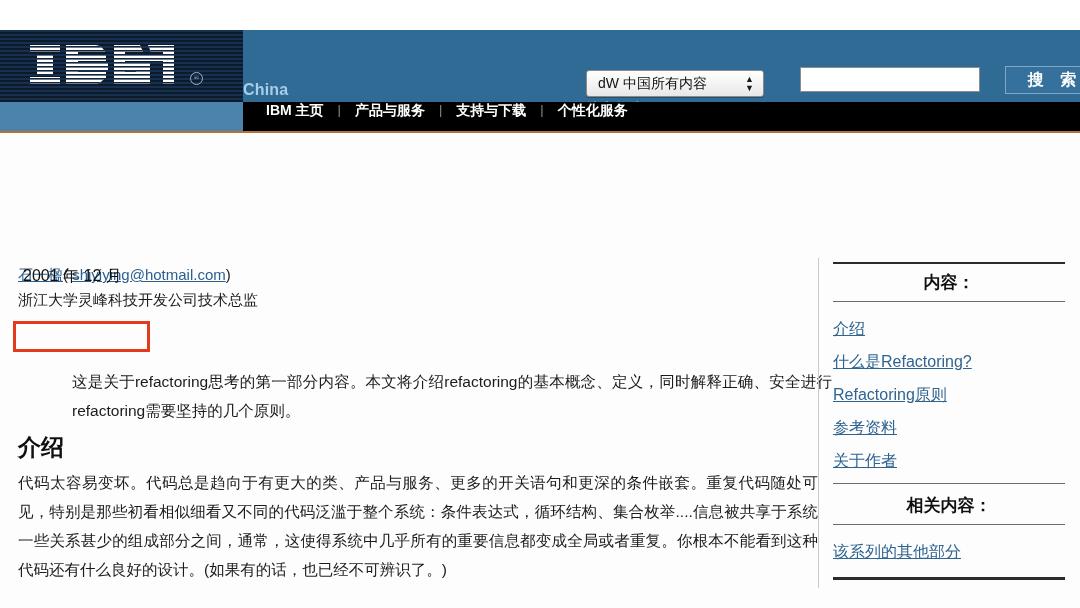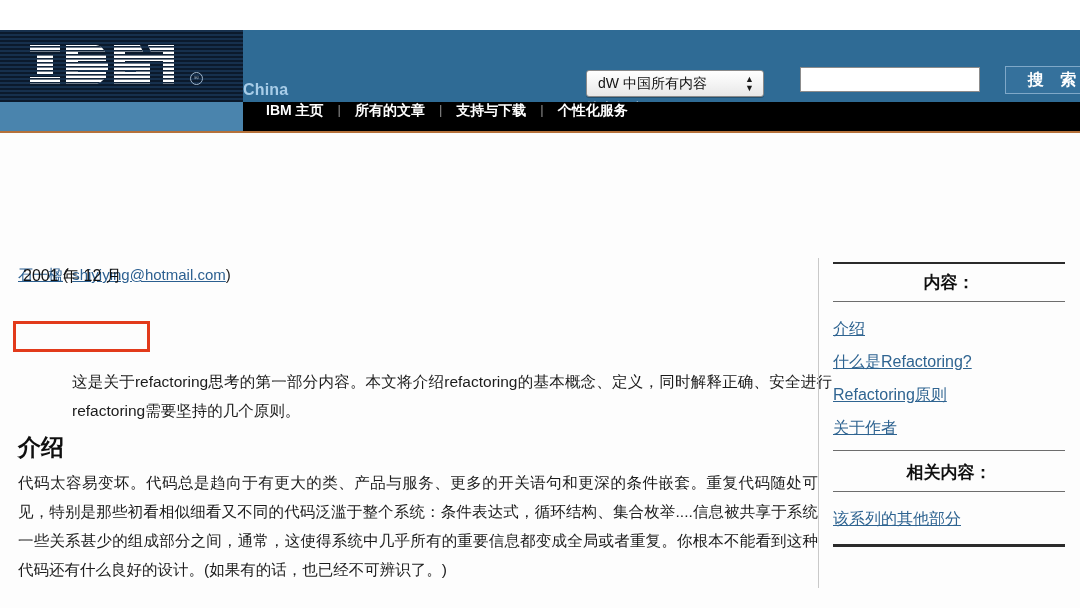--- a/index.html
+++ b/index.html
@@ -409,37 +409,38 @@
       <div class="search-btn">搜 索</div>
       <div class="search-help">搜索帮助</div>
     </div>
   </div>
 
   <div class="navbar">
     <div class="navbar-left-fill"></div>
     <div class="nav-items">
       <span class="nav-item">IBM 主页</span>
       <span class="nav-sep">|</span>
-      <span class="nav-item">所有的文章</span>
+      <span class="nav-item">产品与服务</span>
       <span class="nav-sep">|</span>
       <span class="nav-item">支持与下载</span>
       <span class="nav-sep">|</span>
       <span class="nav-item">个性化服务</span>
     </div>
   </div>
   <div class="nav-underline"></div>
 
 
 
   <div class="main-col">
 
     <div class="byline">
       <a href="#">石一楹</a><span>(</span><span style="color:#1b1b1b"> </span><a href="#">shiyiying@hotmail.com</a><span>)</span>
     </div>
 
+    <div class="byline-role">浙江大学灵峰科技开发公司技术总监</div>
 
     <div class="date-box"></div>
     <div class="date-text">2001 年 12 月</div>
 
     <div class="abstract">这是关于refactoring思考的第一部分内容。本文将介绍refactoring的基本概念、定义，同时解释正确、安全进行refactoring需要坚持的几个原则。</div>
 
     <div class="section-head">介绍</div>
 
     <div class="body-text">代码太容易变坏。代码总是趋向于有更大的类、产品与服务、更多的开关语句和更深的条件嵌套。重复代码随处可见，特别是那些初看相似细看又不同的代码泛滥于整个系统：条件表达式，循环结构、集合枚举....信息被共享于系统一些关系甚少的组成部分之间，通常，这使得系统中几乎所有的重要信息都变成全局或者重复。你根本不能看到这种代码还有什么良好的设计。(如果有的话，也已经不可辨识了。)</div>
 
@@ -448,20 +449,21 @@
   <div class="col-divider"></div>
 
   <div class="sidebar">
     <div class="side-rule-top"></div>
     <div class="side-head">内容：</div>
     <div class="side-rule-thin"></div>
 
     <a class="side-link" href="#">介绍</a>
     <a class="side-link" href="#">什么是Refactoring?</a>
     <a class="side-link" href="#">Refactoring原则</a>
+    <a class="side-link" href="#">参考资料</a>
     <a class="side-link" href="#">关于作者</a>
 
     <div class="side-rule-thin"></div>
     <div class="side-head">相关内容：</div>
     <div class="side-rule-thin"></div>
 
     <a class="side-link" href="#">该系列的其他部分</a>
 
     <div class="side-rule-bottom"></div>
   </div>

